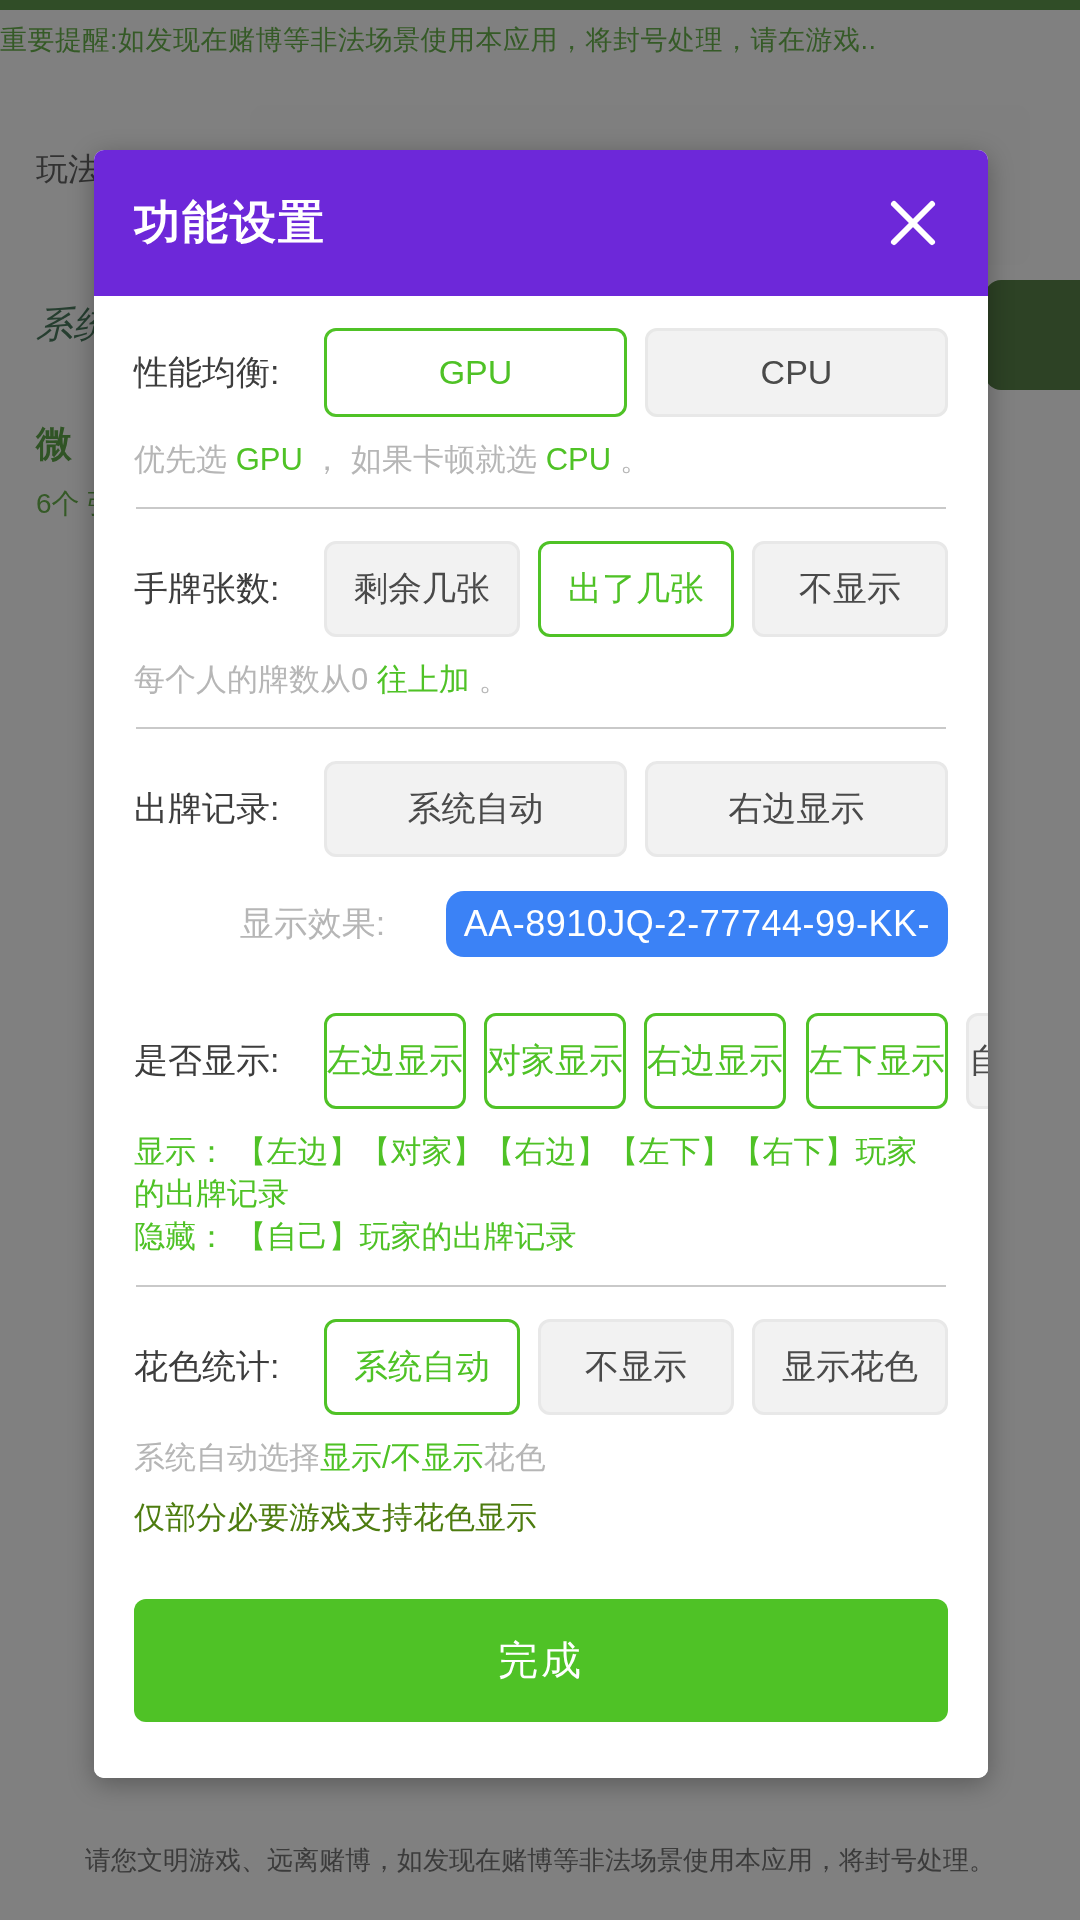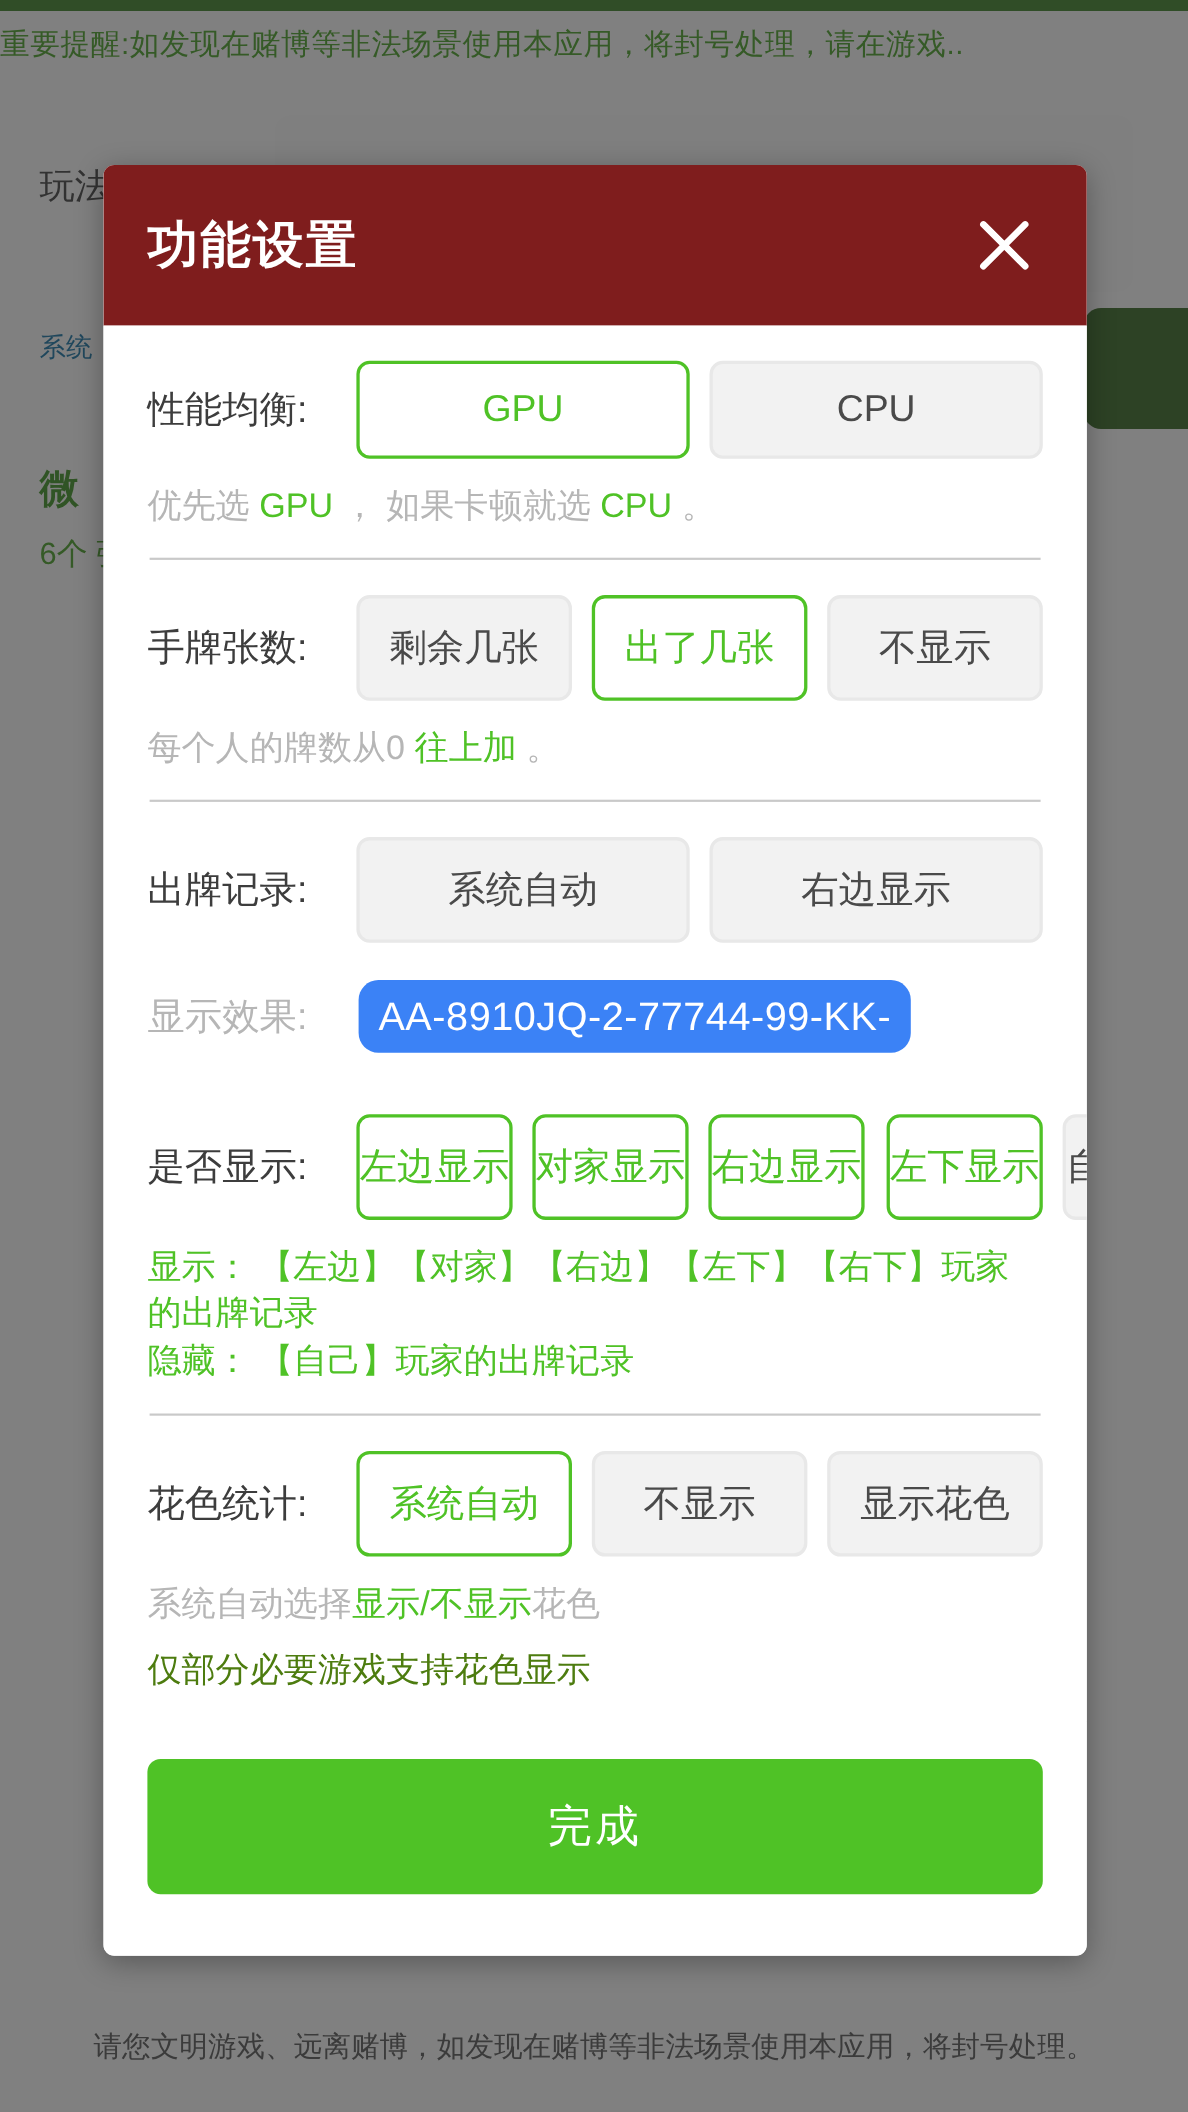--- a/index.html
+++ b/index.html
@@ -27,21 +27,21 @@
   #bg-card-outline {
     position: absolute; left: 250px; top: 105px; width: 780px; height: 160px;
     border-radius: 14px; background: #fbfbfb;
   }
   #bg-line-1 {
     position: absolute; left: 36px; top: 148px;
     font-size: 32px; color: #333;
   }
   #bg-line-2 {
     position: absolute; left: 36px; top: 300px;
-    font-size: 24px; color: #0369a1;
+    font-size: 37px; color: #14532d; font-style: italic;
   }
   #bg-green-chip {
     position: absolute; left: 985px; top: 280px; width: 120px; height: 110px;
     background: #275c10; border-radius: 16px;
   }
   #bg-line-3 {
     position: absolute; left: 36px; top: 420px;
     font-size: 36px; font-weight: bold; color: #2f8c12;
   }
   #bg-line-4 {
@@ -67,21 +67,21 @@
   
   #modal {
     position: absolute;
     left: 94px; top: 150px; width: 894px;
     background: #ffffff;
     border-radius: 10px;
     overflow: hidden;
     box-shadow: 0 6px 26px rgba(0,0,0,.30);
   }
   #modal-header {
-    height: 146px; background: #7f1d1d;
+    height: 146px; background: #6d28d9;
     display: flex; align-items: center; justify-content: space-between;
     padding: 0 44px 0 40px;
   }
   #modal-title {
     color: #ffffff; font-size: 46px; font-weight: bold; letter-spacing: 2px;
   }
   #close-btn {
     width: 62px; height: 62px; position: relative; cursor: pointer;
     flex: 0 0 auto;
   }
@@ -115,21 +115,21 @@
     background: #ffffff; border-color: #4FC226; color: #4FC226;
   }
 
   .hint {
     margin-top: 22px; font-size: 31px; color: #b6b6b6; line-height: 1.35;
   }
   .hint .g { color: #4FC226; }
   .hint.dark { color: #4d7c0f; }
 
   
-  .eff-row { display: flex; align-items: center; gap: 20px; margin-top: 34px; }
+  .eff-row { display: flex; align-items: center; gap: 34px; margin-top: 34px; justify-content: flex-end; }
   .eff-label {
     width: 172px; flex: 0 0 auto;
     font-size: 34px; color: #b6b6b6; white-space: nowrap;
   }
   .eff-box {
     background: #3b82f6; color: #ffffff;
     border-radius: 18px;
     padding: 12px 18px;
     font-size: 36px; letter-spacing: .5px;
     display: inline-block;

